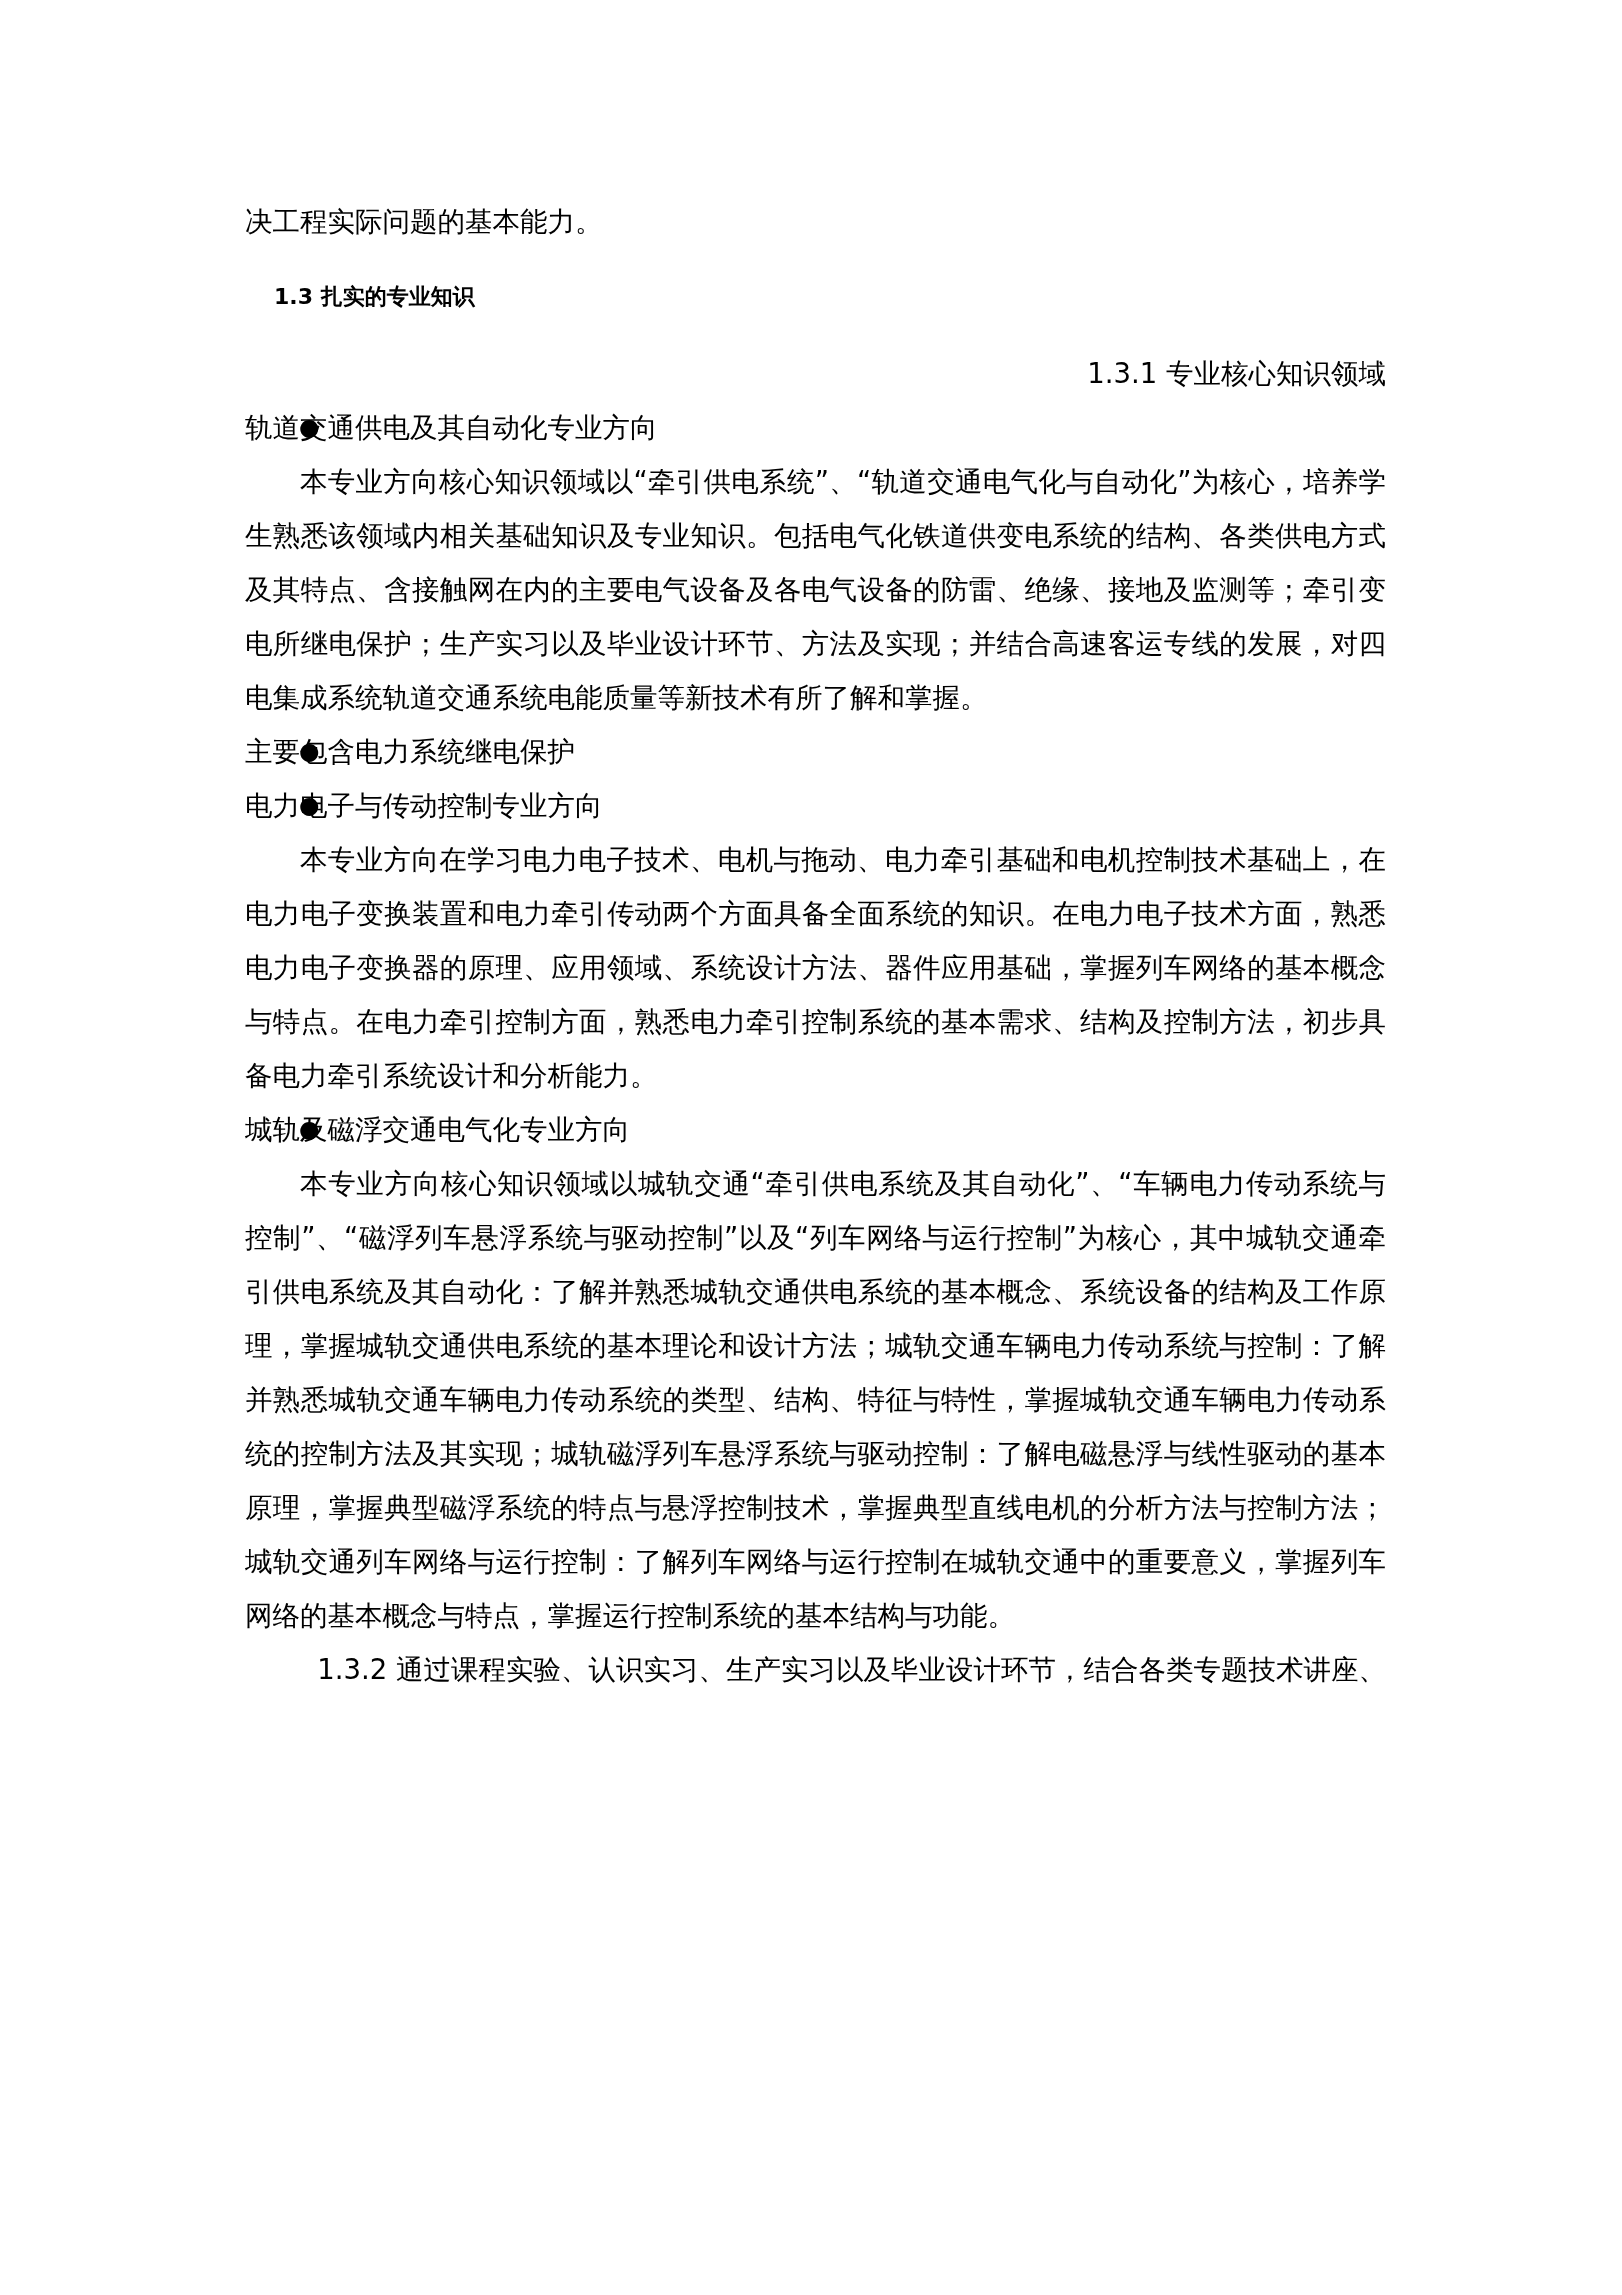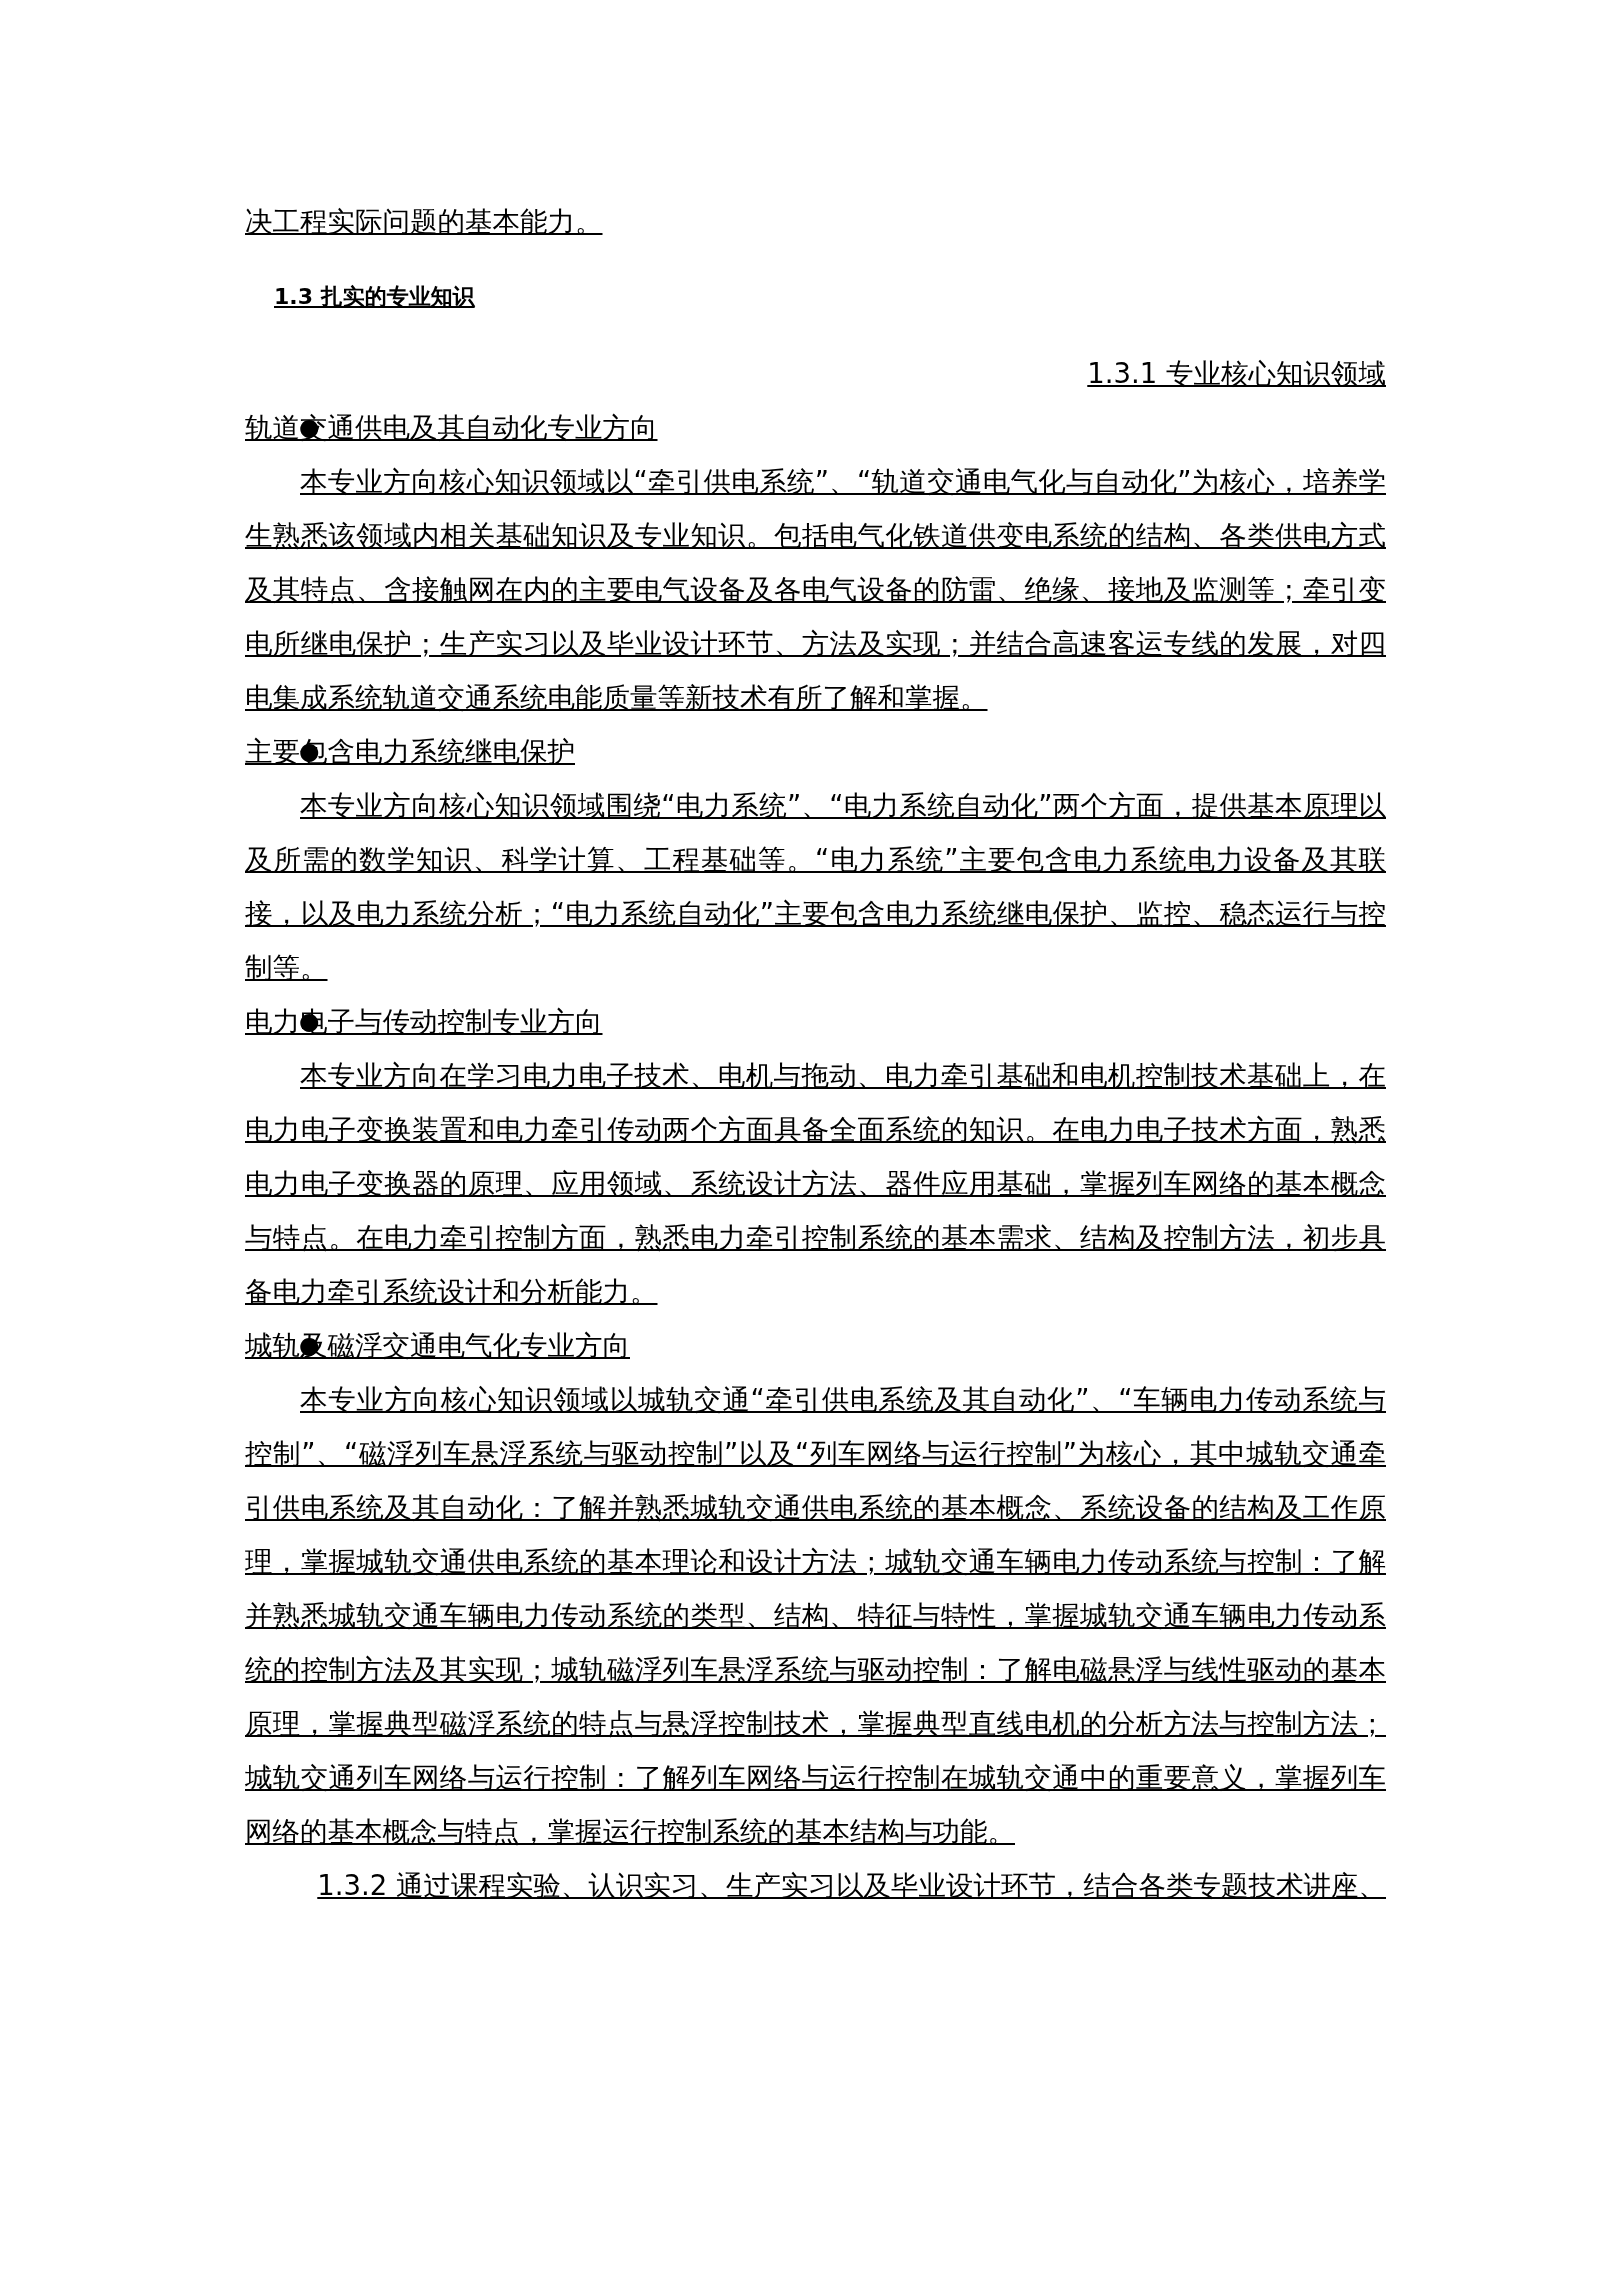--- a/index.html
+++ b/index.html
@@ -18,21 +18,20 @@
   }
   .content {
     position: absolute;
     left: 245px;
     top: 194px;
     width: 1141px;
     font-size: 27.5px;
     line-height: 54px;
     text-align: justify;
     letter-spacing: 0;
-    text-decoration: underline;
   }
   .content p {
     margin: 0;
     padding: 0;
   }
   
   .frag {
     text-align: left;
   }
   
@@ -81,21 +80,20 @@
     <p class="sub-heading">1.3.1 专业核心知识领域</p>
 
     <p class="bullet-line">
       <span class="dot">●</span><span>轨道交通供电及其自动化专业方向</span>
     </p>
     <p class="body-para">本专业方向核心知识领域以“牵引供电系统”、“轨道交通电气化与自动化”为核心，培养学生熟悉该领域内相关基础知识及专业知识。包括电气化铁道供变电系统的结构、各类供电方式及其特点、含接触网在内的主要电气设备及各电气设备的防雷、绝缘、接地及监测等；牵引变电所继电保护；生产实习以及毕业设计环节、方法及实现；并结合高速客运专线的发展，对四电集成系统轨道交通系统电能质量等新技术有所了解和掌握。</p>
 
     <p class="bullet-line">
       <span class="dot">●</span><span>主要包含电力系统继电保护</span>
     </p>
-    <p class="body-para">本专业方向核心知识领域围绕“电力系统”、“电力系统自动化”两个方面，提供基本原理以及所需的数学知识、科学计算、工程基础等。“电力系统”主要包含电力系统电力设备及其联接，以及电力系统分析；“电力系统自动化”主要包含电力系统继电保护、监控、稳态运行与控制等。</p>
 
     <p class="bullet-line">
       <span class="dot">●</span><span>电力电子与传动控制专业方向</span>
     </p>
     <p class="body-para">本专业方向在学习电力电子技术、电机与拖动、电力牵引基础和电机控制技术基础上，在电力电子变换装置和电力牵引传动两个方面具备全面系统的知识。在电力电子技术方面，熟悉电力电子变换器的原理、应用领域、系统设计方法、器件应用基础，掌握列车网络的基本概念与特点。在电力牵引控制方面，熟悉电力牵引控制系统的基本需求、结构及控制方法，初步具备电力牵引系统设计和分析能力。</p>
 
     <p class="bullet-line">
       <span class="dot">●</span><span>城轨及磁浮交通电气化专业方向</span>
     </p>
     <p class="body-para">本专业方向核心知识领域以城轨交通“牵引供电系统及其自动化”、“车辆电力传动系统与控制”、“磁浮列车悬浮系统与驱动控制”以及“列车网络与运行控制”为核心，其中城轨交通牵引供电系统及其自动化：了解并熟悉城轨交通供电系统的基本概念、系统设备的结构及工作原理，掌握城轨交通供电系统的基本理论和设计方法；城轨交通车辆电力传动系统与控制：了解并熟悉城轨交通车辆电力传动系统的类型、结构、特征与特性，掌握城轨交通车辆电力传动系统的控制方法及其实现；城轨磁浮列车悬浮系统与驱动控制：了解电磁悬浮与线性驱动的基本原理，掌握典型磁浮系统的特点与悬浮控制技术，掌握典型直线电机的分析方法与控制方法；城轨交通列车网络与运行控制：了解列车网络与运行控制在城轨交通中的重要意义，掌握列车网络的基本概念与特点，掌握运行控制系统的基本结构与功能。</p>

